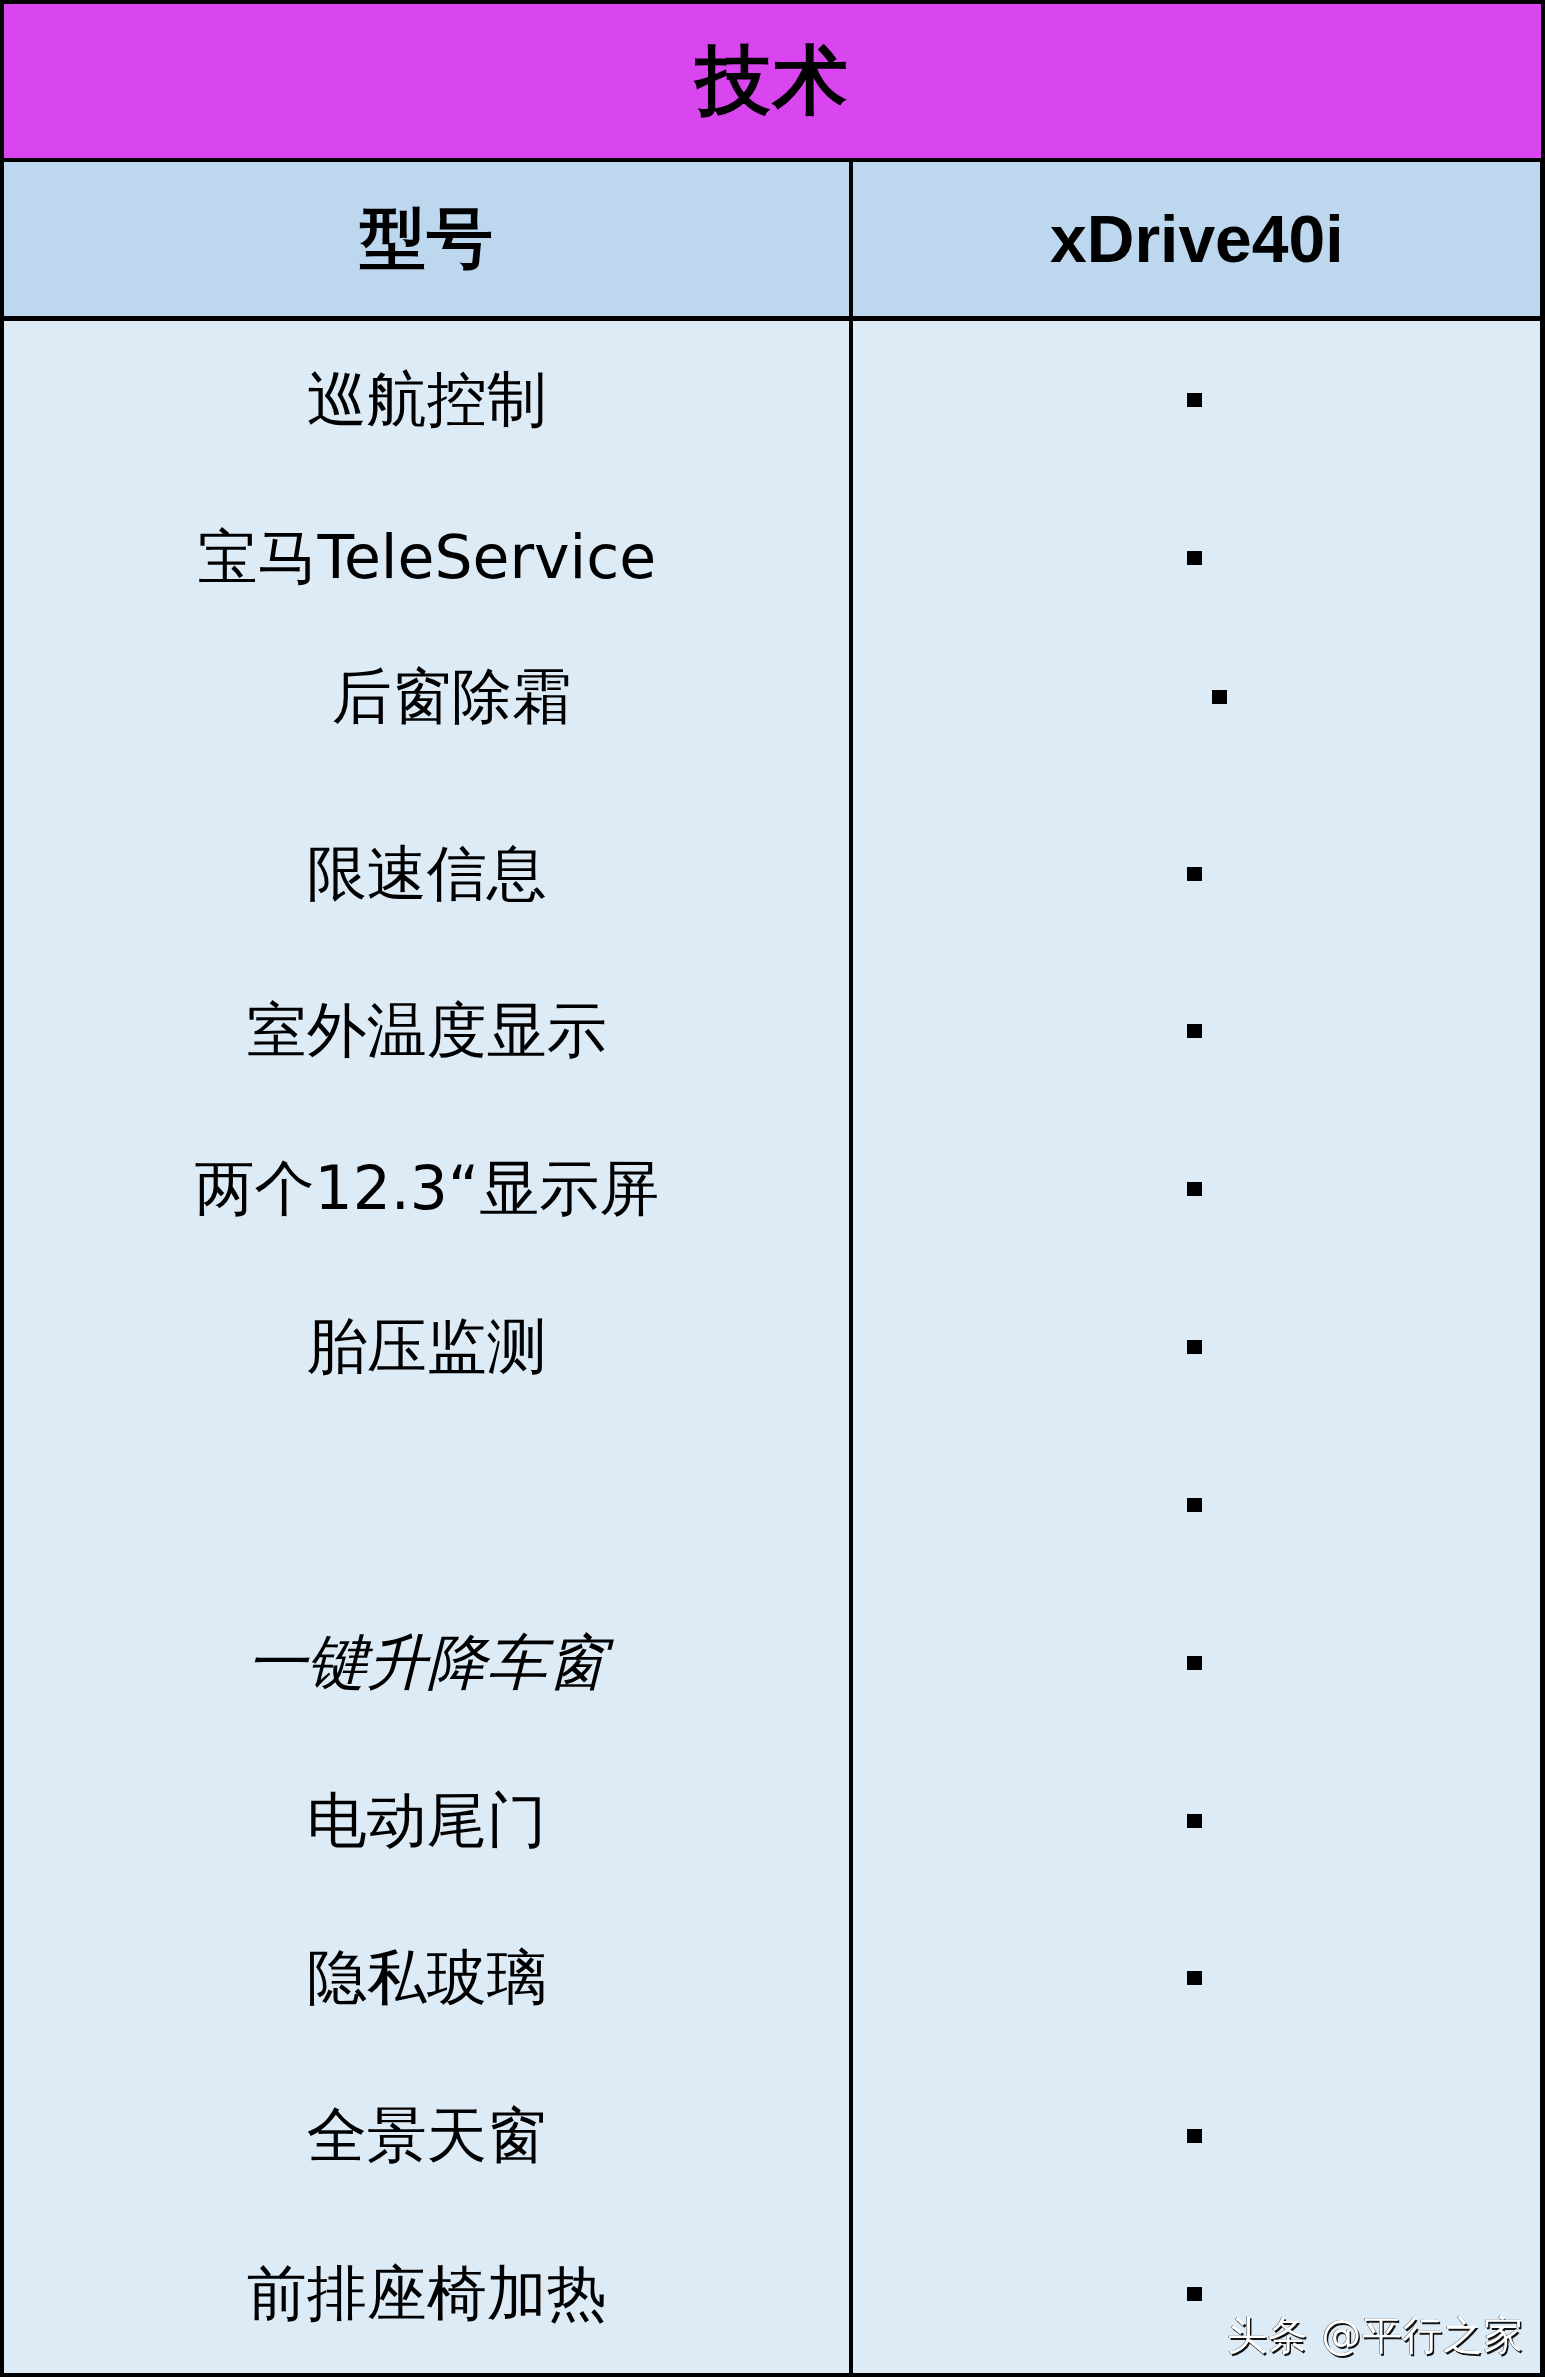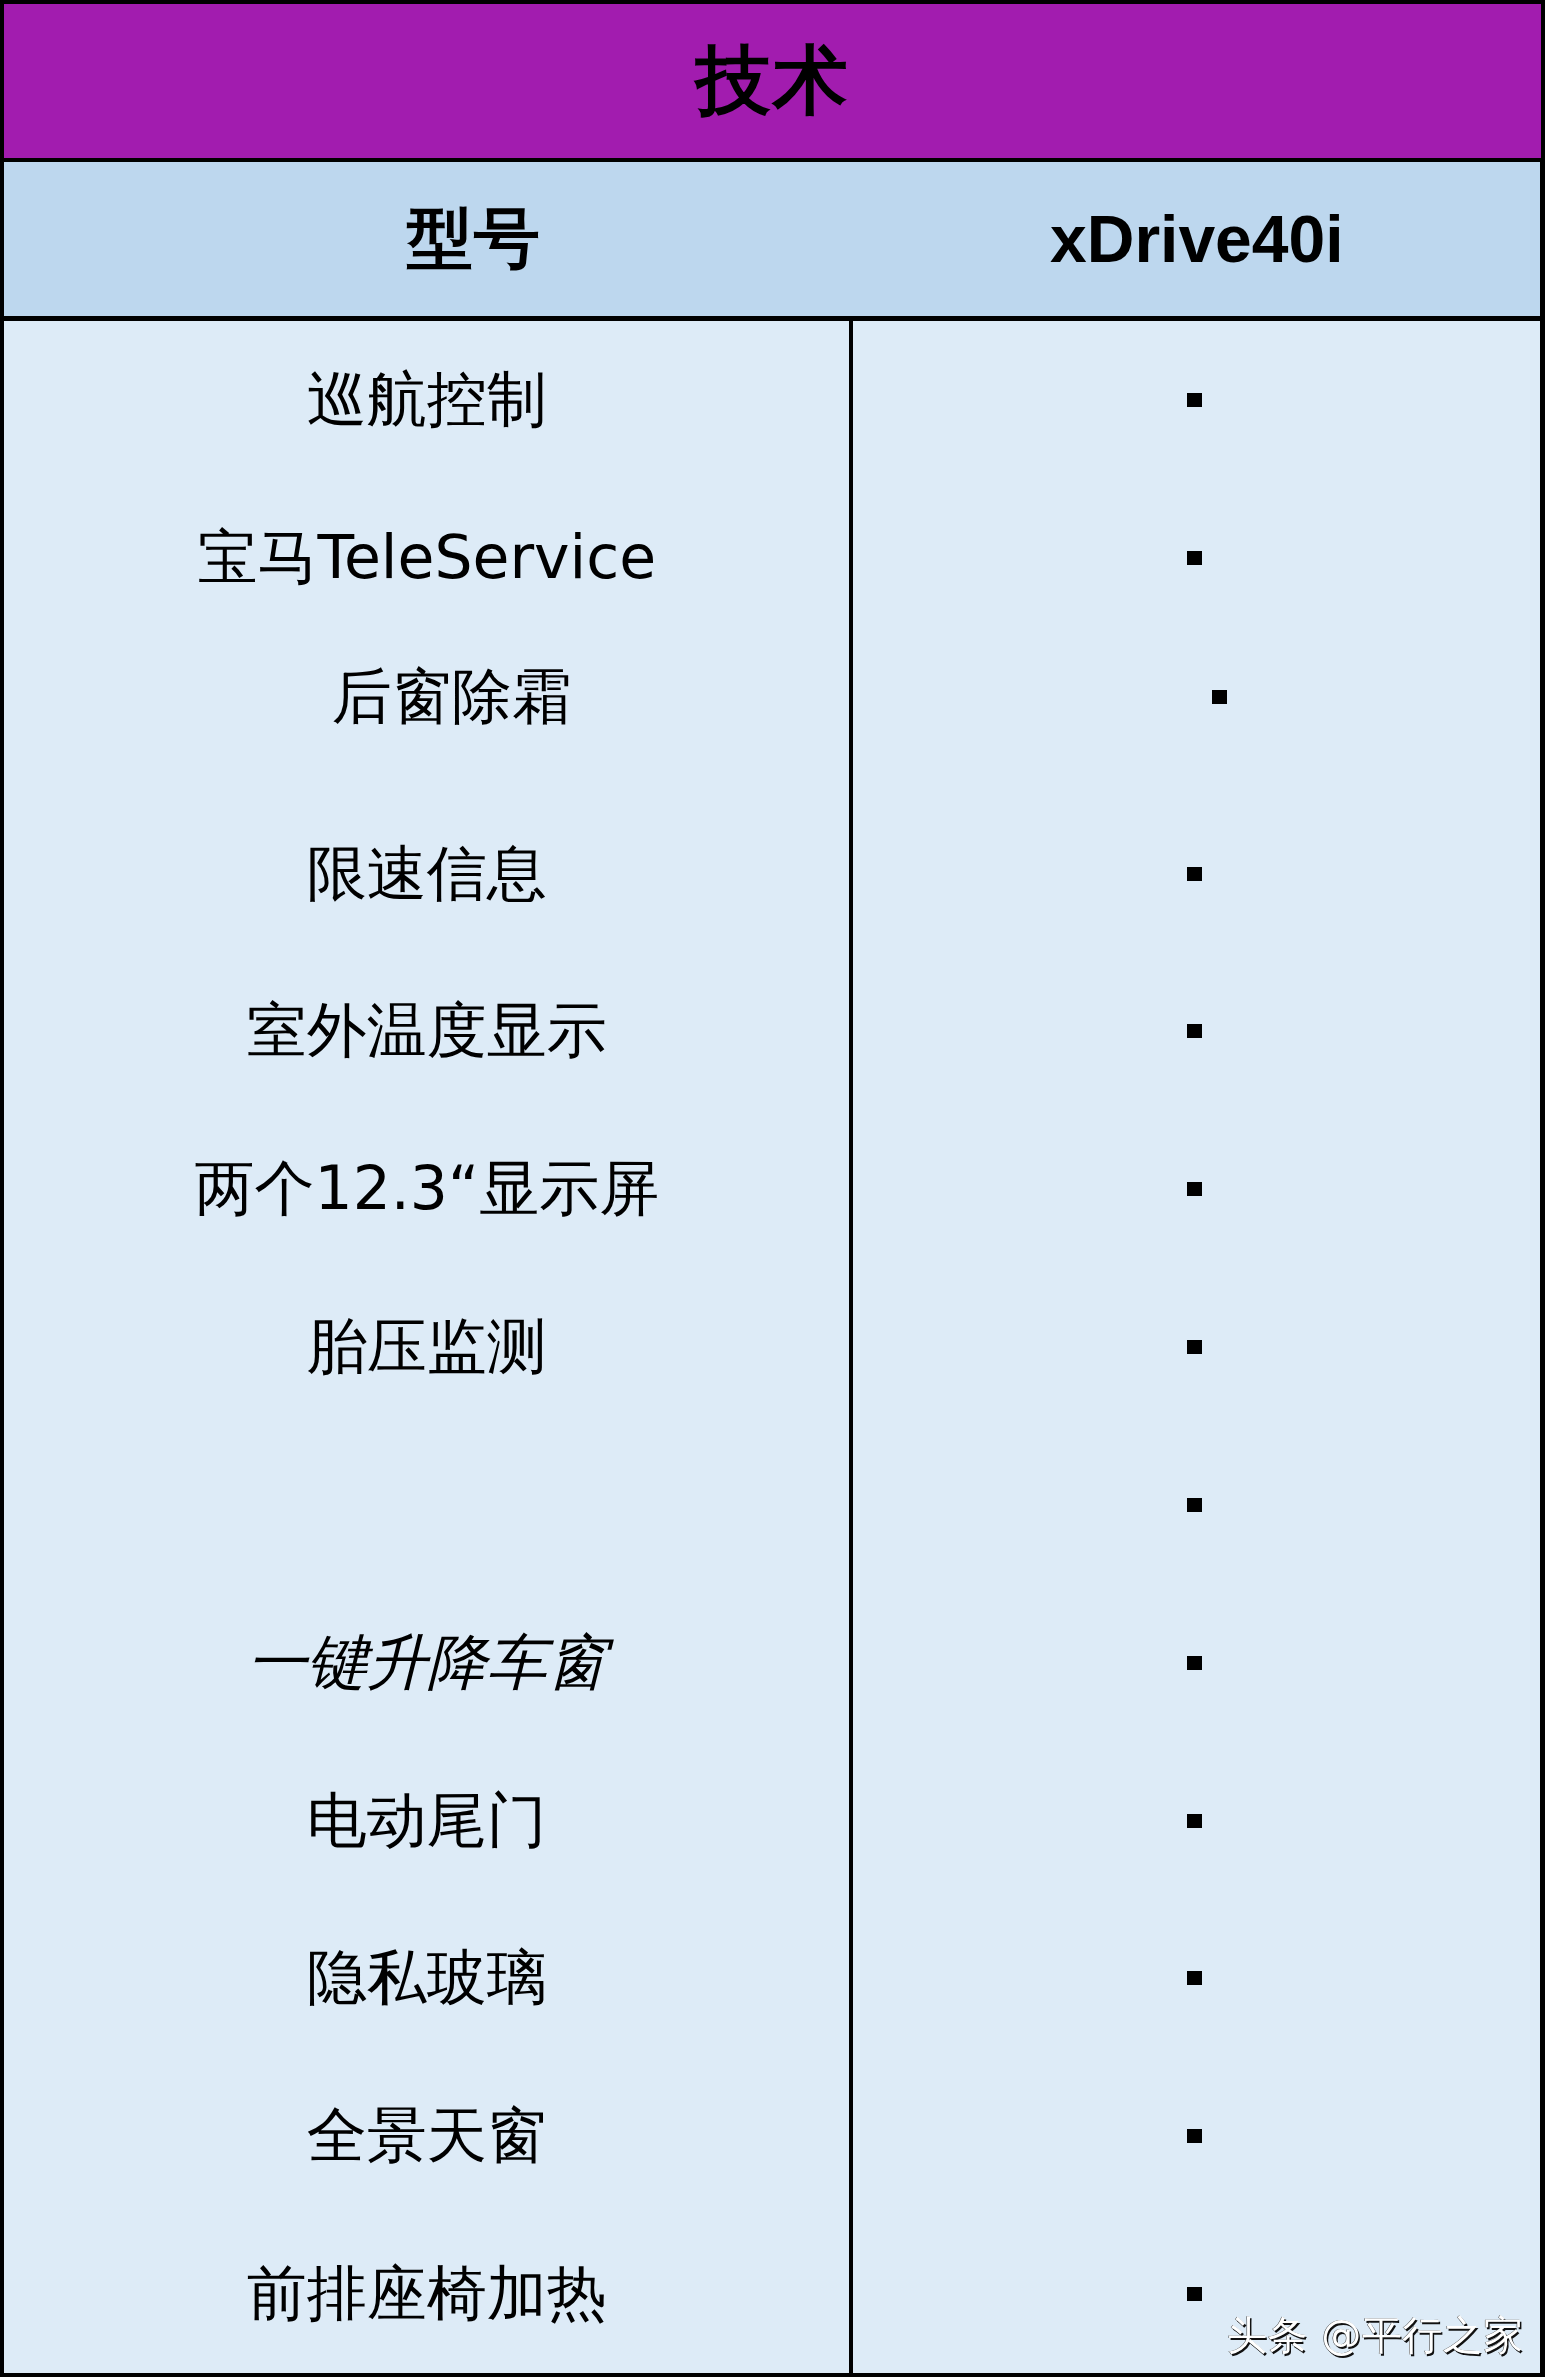--- a/index.html
+++ b/index.html
@@ -6,36 +6,36 @@
   body {
     width: 1546px; height: 2377px;
     background: #000;
     position: relative;
     overflow: hidden;
     font-family: "DejaVu Sans", "Liberation Sans", sans-serif;
     color: #000;
   }
   .title-cell {
     position: absolute; left: 4.3px; top: 4.3px; width: 1537px; height: 154px;
-    background: #a21caf;
+    background: #d946ef;
     display: flex; align-items: center; justify-content: center;
     font-size: 75px; font-weight: bold; letter-spacing: 2.1px;
   }
   .header-row {
     position: absolute; left: 4.3px; top: 162px; width: 1537px; height: 154px;
   }
   .header-row .cell {
     position: absolute; top: 0; height: 154px;
     background: #bdd7ee;
     display: flex; align-items: center; justify-content: center;
     font-weight: bold;
   }
   .col-left { left: 0; width: 845px; }
   .col-right { left: 849px; width: 687px; }
-  .header-row .col-left { font-size: 66px; letter-spacing: 1.1px; padding-left: 47px; }
+  .header-row .col-left { font-size: 66px; letter-spacing: 1.1px; }
   .header-row .col-right { font-family: "Liberation Sans", sans-serif; font-size: 66px; }
   .body-area {
     position: absolute; left: 4.3px; top: 321px; width: 1537px; height: 2052px;
   }
   .body-col {
     position: absolute; top: 0; height: 2052px; background: #ddebf7;
   }
   .row {
     position: absolute; left: 0; width: 1537px; height: 158px; padding-left: 12px;
   }

